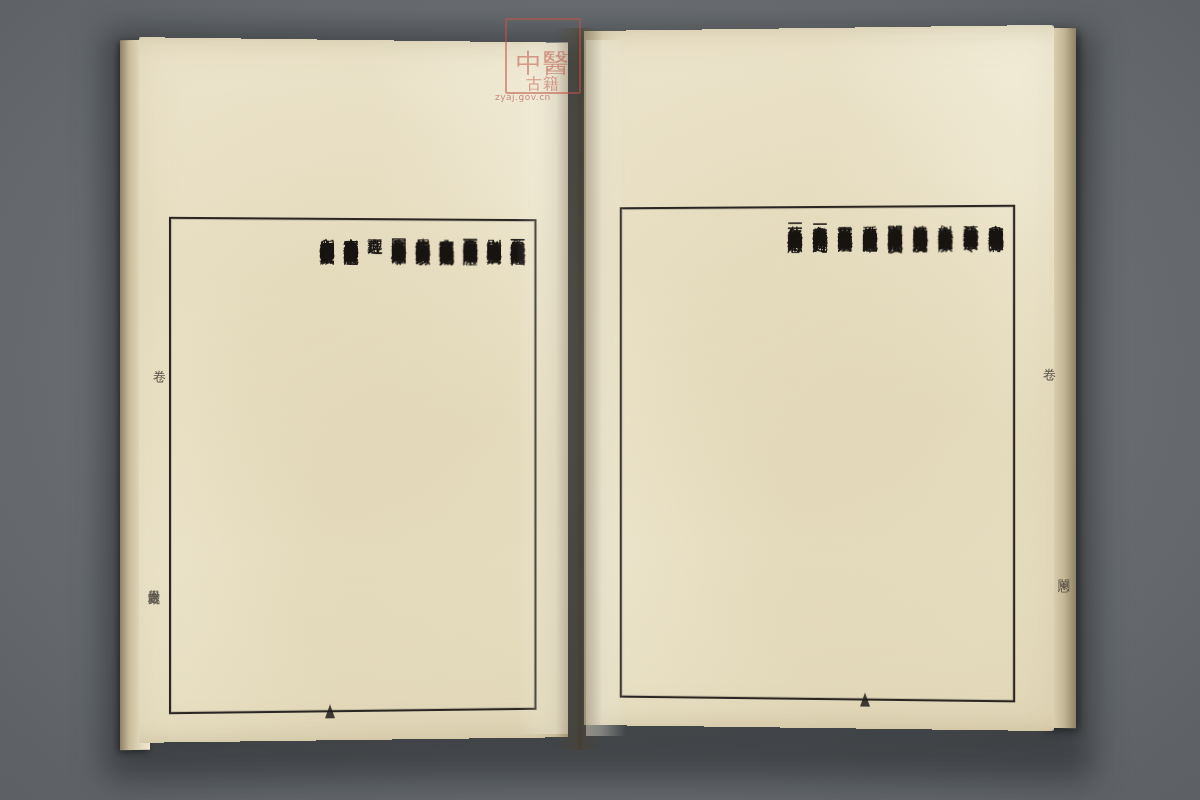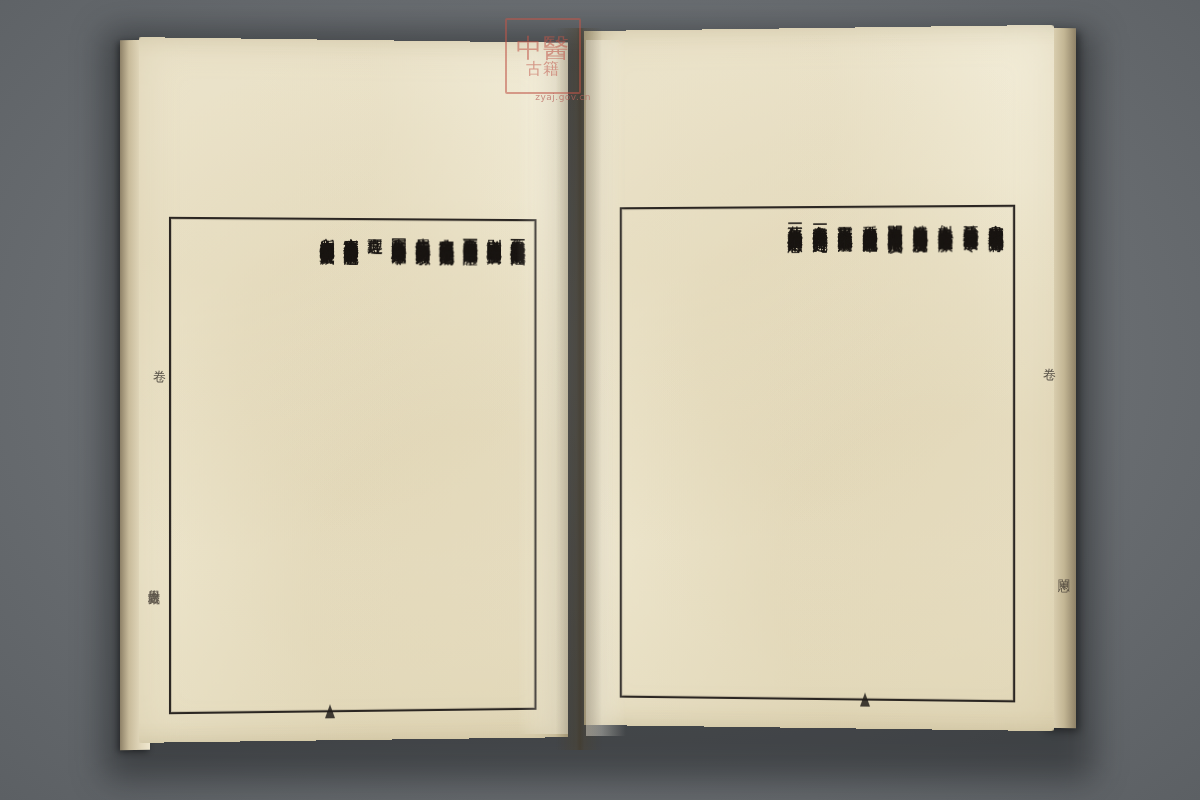--- a/index.html
+++ b/index.html
@@ -198,38 +198,38 @@
   
   .stamp {
     position: absolute;
     left: 505px;
     top: 18px;
     width: 72px;
     height: 72px;
     border: 2px solid #c0564a;
     opacity: .55;
     display: flex;
-    align-items: center;
+    align-items: flex-end;
     justify-content: center;
     color: #c0564a;
     font-family: "DejaVu Serif", serif;
     font-size: 26px;
     letter-spacing: 1px;
     line-height: 1;
     text-align: center;
     border-radius: 2px;
   }
   .stamp span { display: block; }
   .stamp .s2 { font-size: 16px; }
   .stamp-url {
     position: absolute;
     left: 495px;
     top: 92px;
     width: 96px;
-    text-align: right;
+    text-align: left;
     font-size: 9px;
     letter-spacing: .5px;
     color: #b8645c;
     opacity: .7;
     font-family: "DejaVu Sans", sans-serif;
   }
 
   
   .curl {
     position: absolute;

